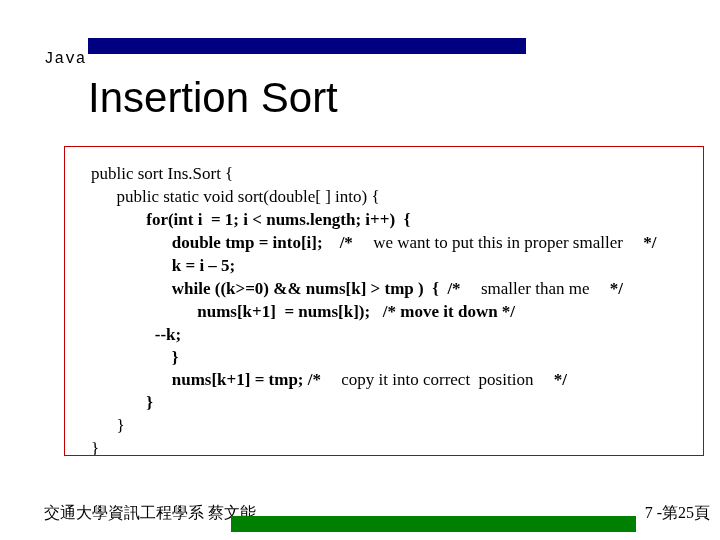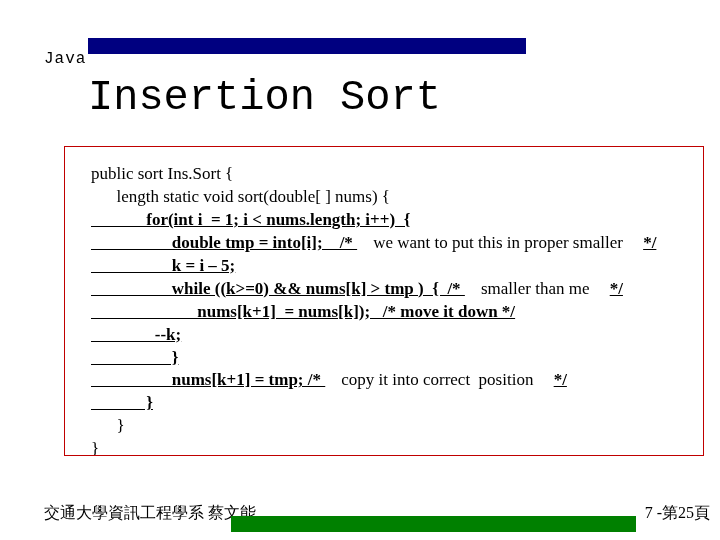--- a/index.html
+++ b/index.html
@@ -1,41 +1,41 @@
 <!DOCTYPE html>
 <html><head>
 <meta charset="utf-8">
 <style>
   * { box-sizing: border-box; margin: 0; padding: 8px; }
   html, body { width: 720px; height: 540px; background: #fff; font-family: "Times New Roman", serif; overflow: hidden; }
   .page { position: relative; width: 720px; height: 540px; }
   .top-left { position: absolute; top: 26px; left: 20px; font-family: "Courier New", monospace; font-size: 16px; letter-spacing: 1px; }
   .top-right { position: absolute; top: 26px; right: 20px; font-family: "Courier New", monospace; font-size: 16px; letter-spacing: 1px; }
   .top-rule { position: absolute; top: 22px; left: 72px; right: 210px; height: 14px; background: #000080; }
-  .title { position: absolute; top: 50px; left: 64px; font-size: 42px; font-family: Liberation Mono, monospace; }
+  .title { position: absolute; top: 50px; left: 64px; font-size: 42px; font-family: Liberation Sans, sans-serif; }
   .code-box { position: absolute; top: 130px; left: 48px; width: 640px; height: 310px; border: 1px solid #c00000; padding: 8px 10px 8px 10px; overflow: hidden; }
   .code { font-family: "Times New Roman", serif; font-size: 17px; line-height: 1.35; white-space: pre; }
-  .code .b { font-weight: bold; text-decoration: underline; }
+  .code .b { font-weight: bold; }
   .footer-left { position: absolute; bottom: 24px; left: 20px; font-size: 16px; }
   .footer-right { position: absolute; bottom: 24px; right: 18px; font-size: 16px; }
   .bottom-rule { position: absolute; bottom: 24px; left: 215px; right: 100px; height: 12px; background: #008000; }
 </style>
 </head>
 <body>
 
 <div class="page">
 
   <div class="top-left">Java</div>
   <div class="top-rule"></div>
 
   <div class="title">Insertion Sort</div>
 
   <div class="code-box">
     <div class="code"><span>public sort Ins.Sort {</span>
-<span>      length static void sort(double[ ] nums) {</span>
+<span>      public static void sort(double[ ] into) {</span>
 <span class="b">             for(int i  = 1; i &lt; nums.length; i++)  {</span>
 <span class="b">                   double tmp = into[i];    /* </span><span>we want to put this in proper smaller </span><span class="b">*/</span>
 <span class="b">                   k = i – 5;</span>
 <span class="b">                   while ((k&gt;=0) &amp;&amp; nums[k] &gt; tmp )  {  /* </span><span>smaller than me </span><span class="b">*/</span>
 <span class="b">                         nums[k+1]  = nums[k]);   /* move it down */</span>
 <span class="b">               --k;</span>
 <span class="b">                   }</span>
 <span class="b">                   nums[k+1] = tmp; /* </span><span>copy it into correct  position </span><span class="b">*/</span>
 <span class="b">             }</span>
 <span>      }</span>

